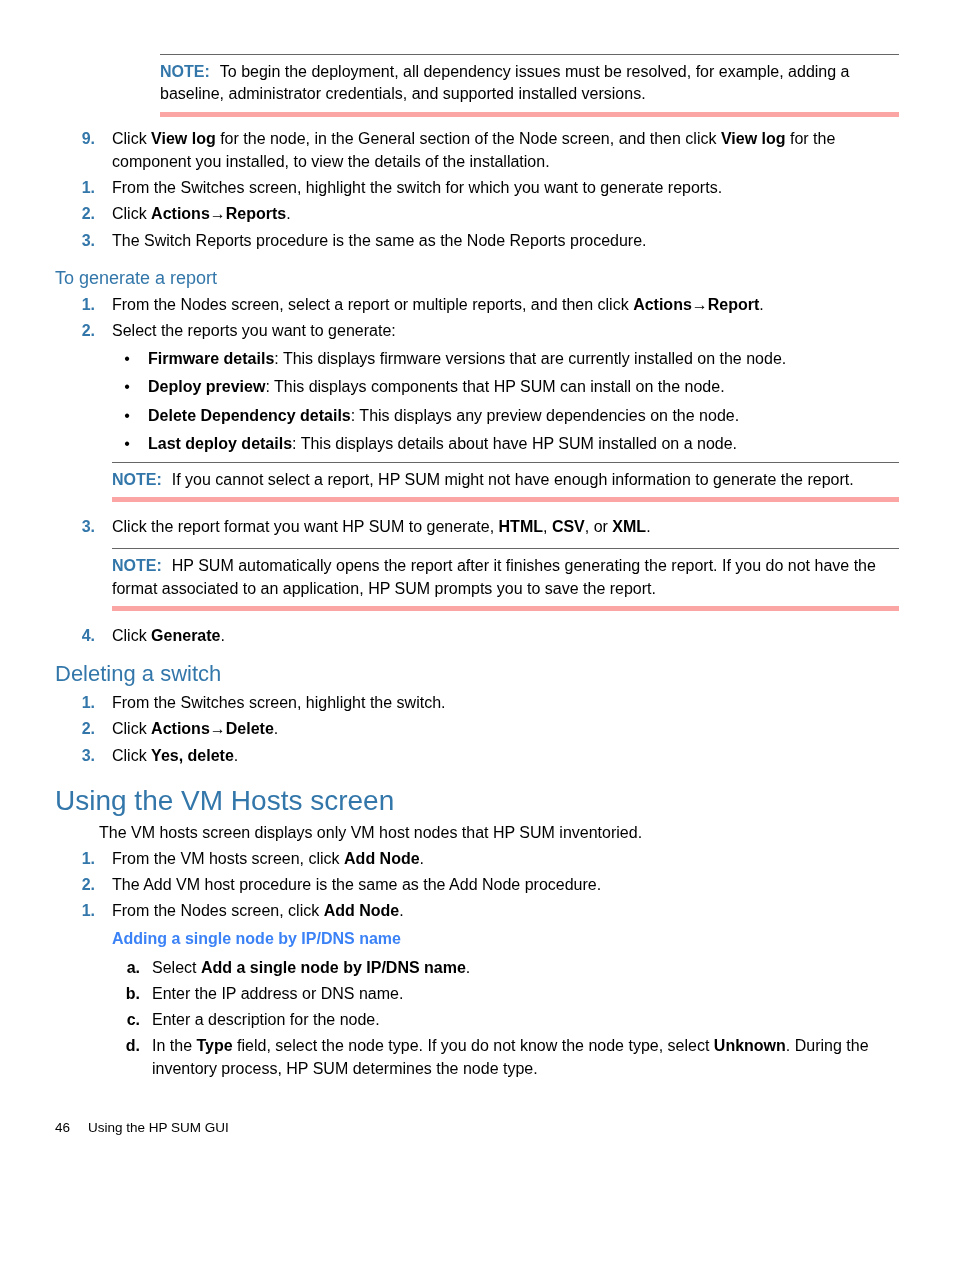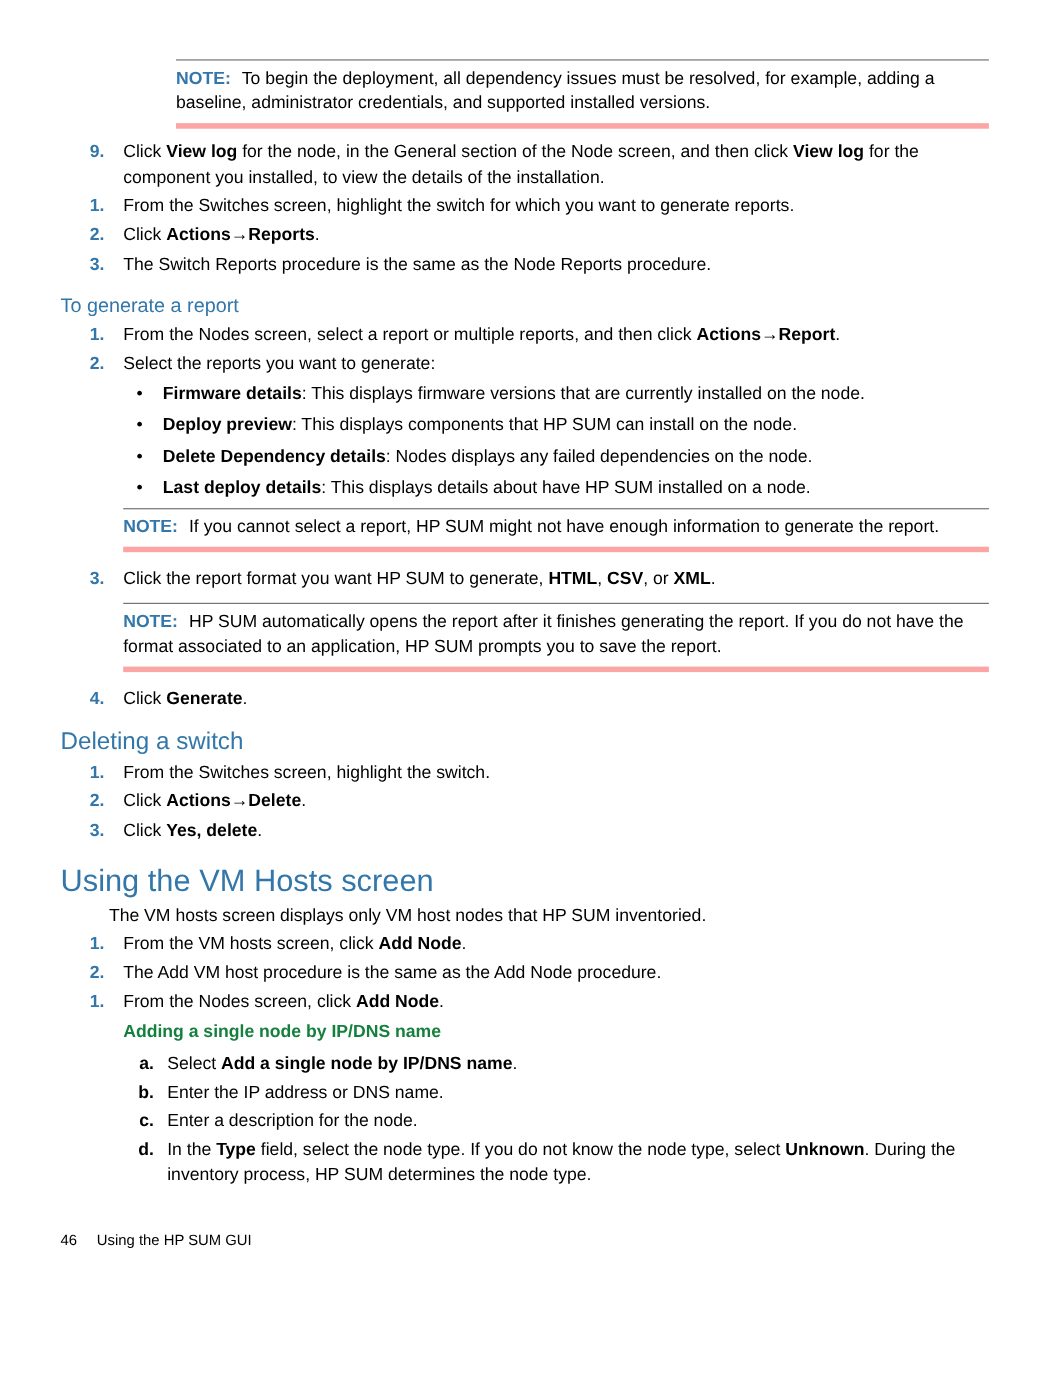--- a/index.html
+++ b/index.html
@@ -62,21 +62,21 @@
     font-weight: normal;
     margin: 18px 0 4px 0;
   }
   .h3 {
     color: #3377aa;
     font-size: 18px;
     font-weight: normal;
     margin: 16px 0 4px 0;
   }
   .h4 {
-    color: #15803d;
+    color: #3b82f6;
     font-size: 16px;
     font-weight: bold;
     margin: 4px 0 6px 0;
   }
   ul.bullets {
     list-style: none;
     margin: 6px 0;
     padding: 0;
   }
   ul.bullets > li {
@@ -176,21 +176,21 @@
           <li>
               <span class="dot">•</span>
               <span class="body"><b>Firmware details</b><span>: This displays firmware versions that are currently installed on the node.</span></span>
             </li>
           <li>
               <span class="dot">•</span>
               <span class="body"><b>Deploy preview</b><span>: This displays components that HP SUM can install on the node.</span></span>
             </li>
           <li>
               <span class="dot">•</span>
-              <span class="body"><b>Delete Dependency details</b><span>: Nodes displays any failed dependencies on the node.</span></span>
+              <span class="body"><b>Delete Dependency details</b><span>: This displays any preview dependencies on the node.</span></span>
             </li>
           <li>
               <span class="dot">•</span>
               <span class="body"><b>Last deploy details</b><span>: This displays details about have HP SUM installed on a node.</span></span>
             </li>
         </ul>
         <div class="note-box">
           <span class="note-label">NOTE:</span><span>If you cannot select a report, HP SUM might not have enough information to generate the report.</span>
         </div>
       </span>

